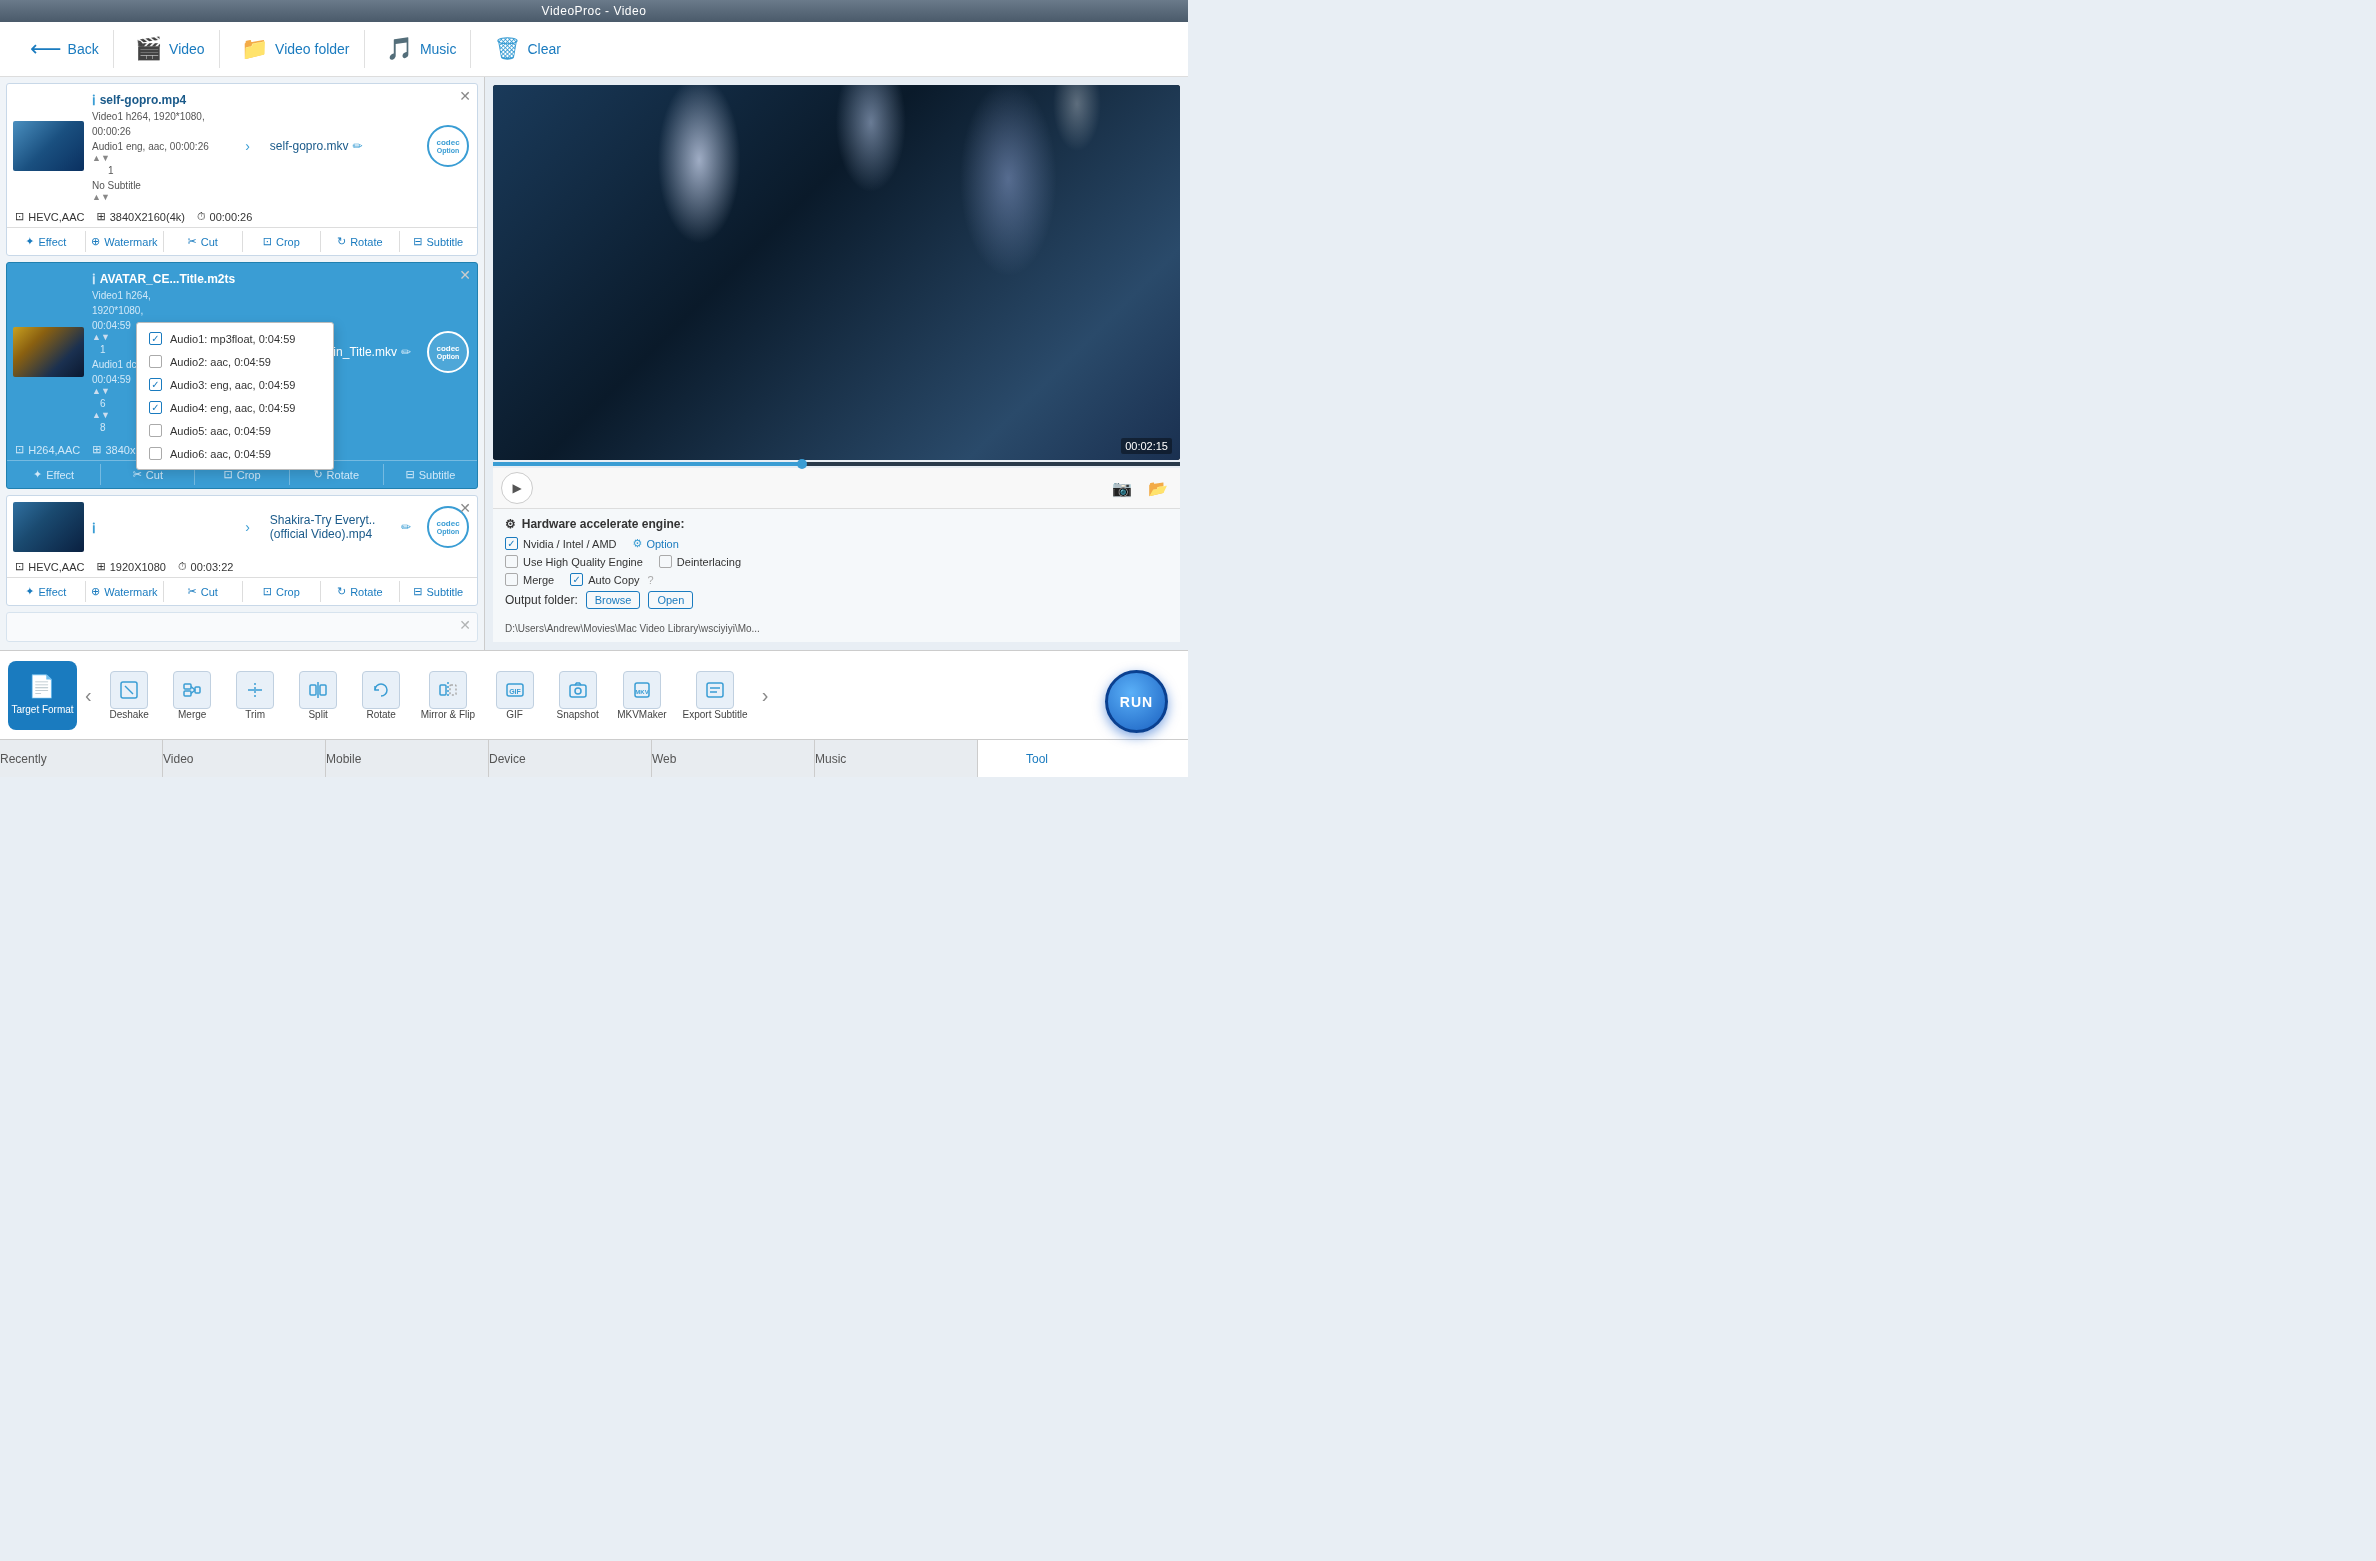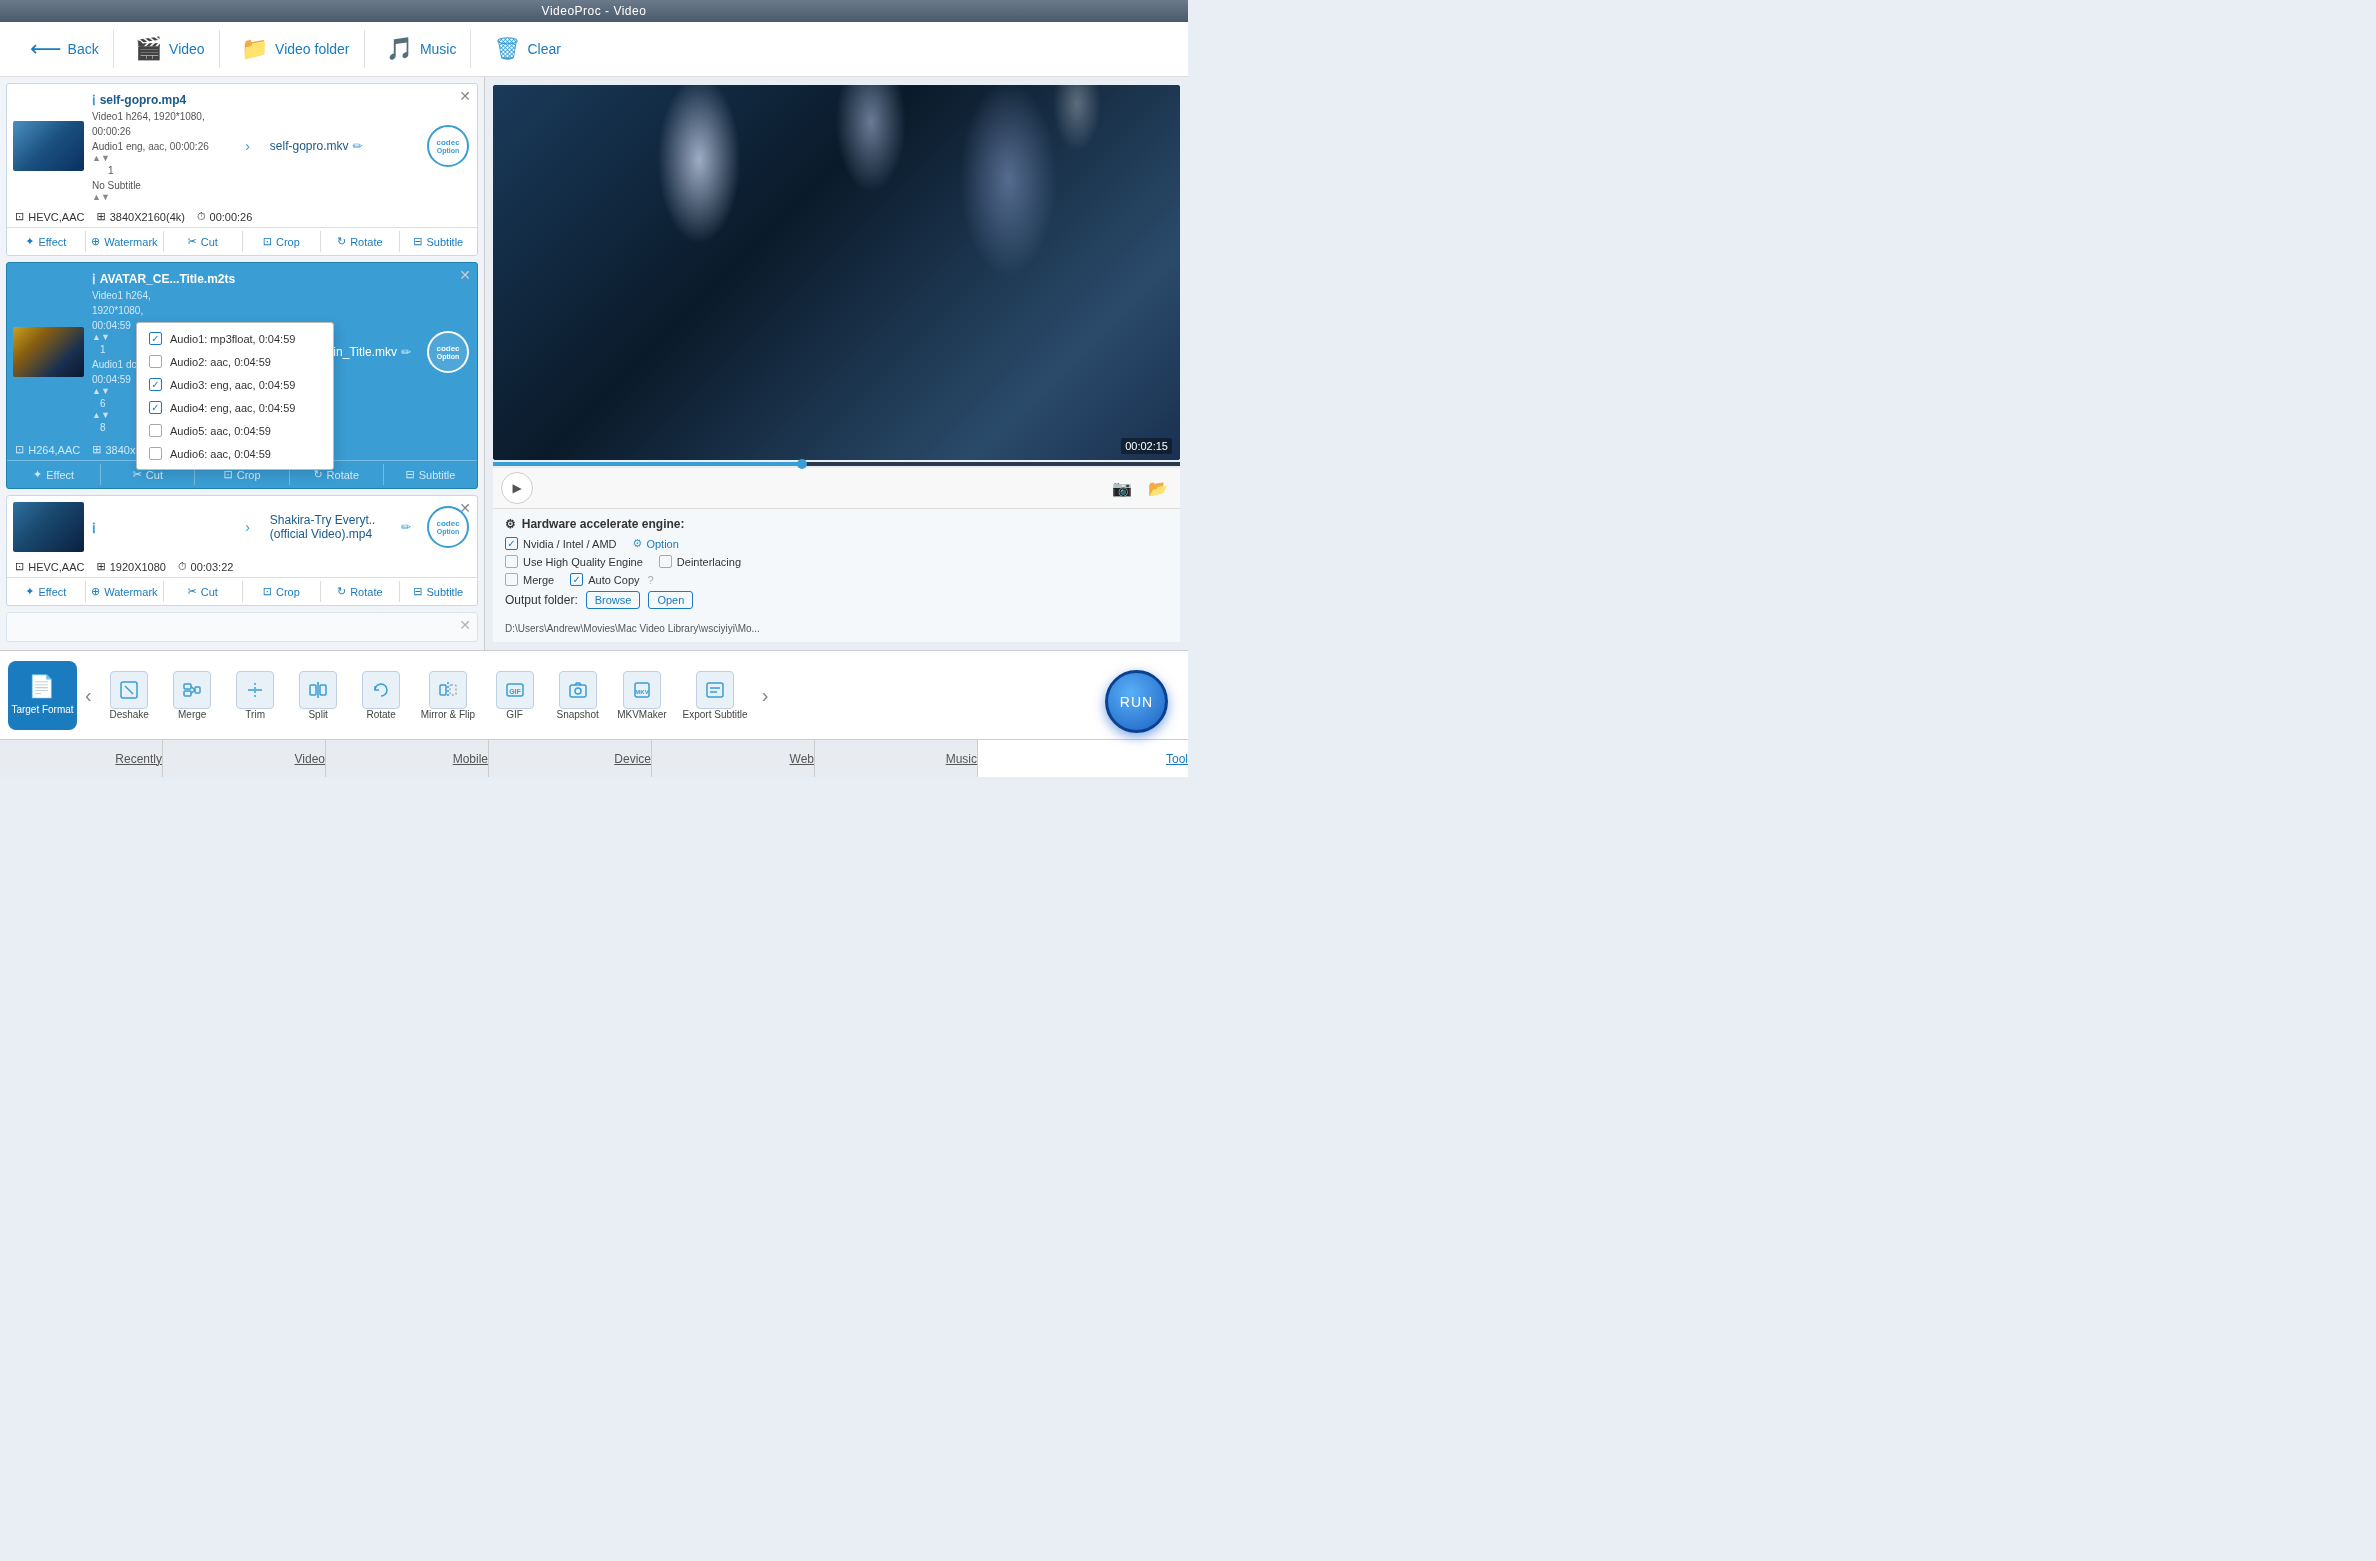--- a/index.html
+++ b/index.html
@@ -442,45 +442,44 @@
       height: 38px;
       background: #f0f4f8;
       border-top: 1px solid #ccc;
       display: flex;
       align-items: stretch;
     }
     .bottom-tab {
       flex: 1;
       display: flex;
       align-items: center;
-      justify-content: flex-end;
+      justify-content: flex-start;
       font-size: 12px;
       color: #555;
       cursor: pointer;
       border-right: 1px solid #ccc;
       background: #e8ecf0;
-      text-decoration: underline;
     }
     .bottom-tab:last-child { border-right: none; padding-left: 48px; }
     .bottom-tab.active { background: #fff; color: #1a7bbf; font-weight: 500; }
 
     
     .run-btn {
       position: absolute;
       bottom: 48px;
       right: 20px;
       width: 63px;
       height: 63px;
       border-radius: 50%;
       background: radial-gradient(circle at 40% 35%, #5ab0f8, #1a60c0);
       border: 3px solid #0a4090;
       box-shadow: 0 4px 12px rgba(0,80,200,0.5);
       color: #fff;
       font-size: 14px;
-      font-weight: normal;
+      font-weight: bold;
       cursor: pointer;
       display: flex;
       align-items: center;
       justify-content: center;
       letter-spacing: 1px;
     }
 
     .spin-arrows { font-size: 9px; color: #888; display: flex; flex-direction: column; line-height: 1; }
   </style>
 </head>

